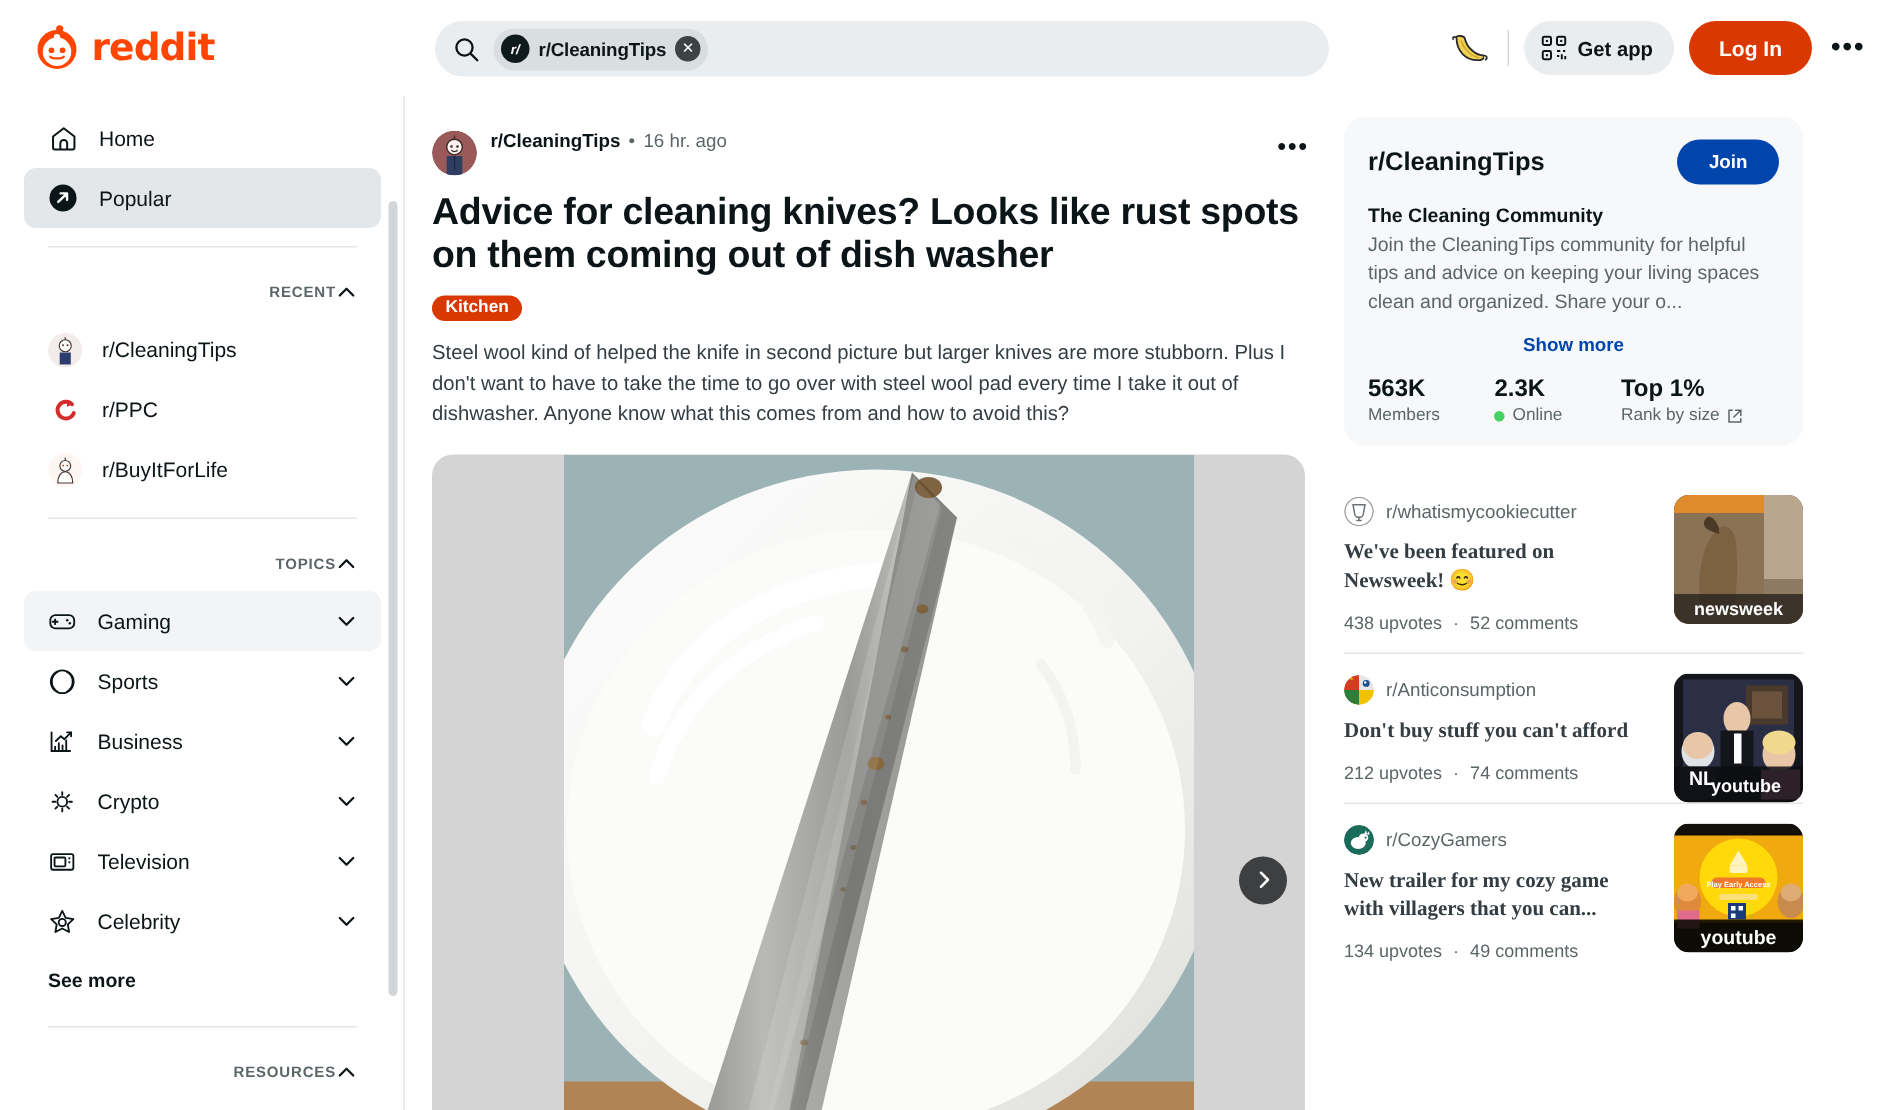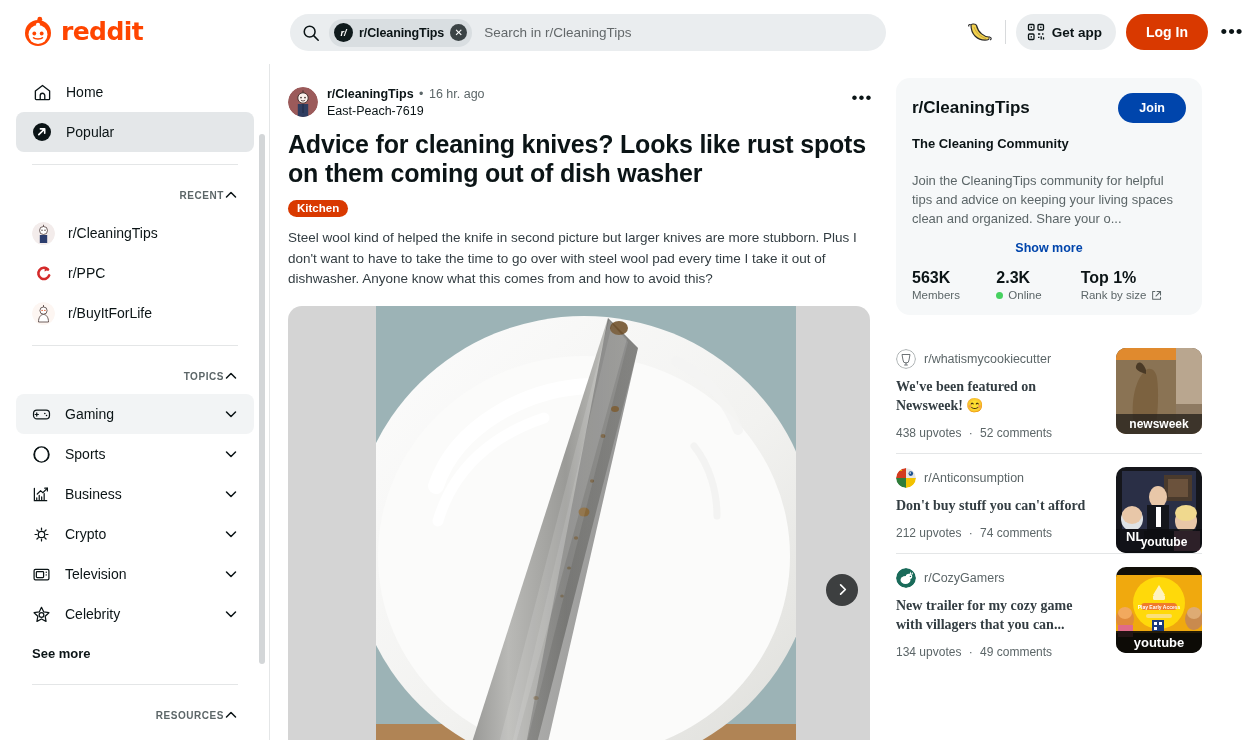--- a/index.html
+++ b/index.html
@@ -137,21 +137,21 @@
   .rail { position: absolute; left: 890px; top: 64px; width: 370px; height: 676px; overflow: hidden; padding: 14px 16px 0 6px; }
   .card { background: #f6f8f9; border-radius: 14px; padding: 15px 16px 14px; width: 306px; }
   .card-top { display: flex; align-items: center; justify-content: space-between; }
   .card-title { font-size: 17px; font-weight: 700; color: #0b1416; }
   .join-btn {
     background: #0045ac; color: #fff; font-size: 12.5px; font-weight: 700;
     border: none; border-radius: 16px; height: 30px; padding: 0 21px; cursor: pointer;
     font-family: "Liberation Sans", sans-serif;
   }
   .card-sub { font-size: 13px; font-weight: 700; color: #0b1416; margin-top: 13px; }
-  .card-desc { font-size: 13px; line-height: 19px; color: #5c6668; margin-top: 20px; }
+  .card-desc { font-size: 13px; line-height: 19px; color: #5c6668; margin-top: 2px; }
   .show-more { text-align: center; font-size: 12.5px; font-weight: 700; color: #0045ac; margin-top: 13px; cursor: pointer; }
   .stats { display: flex; margin-top: 14px; }
   .stat { flex: 1; }
   .stat.s3 { flex: 1.25; }
   .stat-v { font-size: 16px; font-weight: 700; color: #0b1416; }
   .stat-l { font-size: 11.5px; color: #5c6668; margin-top: 2px; display: flex; align-items: center; gap: 5px; }
   .dot-online { width: 7px; height: 7px; border-radius: 50%; background: #24a0ed; background: #46d160; display: inline-block; }
 
   .rec { width: 306px; padding: 14px 0 13px; border-bottom: 1px solid #e4e6e7; position: relative; }
   .rec:first-of-type { border-top: none; }
@@ -190,21 +190,20 @@
         <svg viewBox="0 0 20 20" width="18" height="18" fill="none" stroke="#0b1416" stroke-width="1.7">
           <circle cx="8.5" cy="8.5" r="6"></circle>
             <path d="M13.2 13.2 L18 18" stroke-linecap="round"></path>
         </svg>
       </span>
       <div class="search-chip">
         <span class="chip-av">r/</span>
         <span class="chip-label">r/CleaningTips</span>
         <span class="chip-x">✕</span>
       </div>
-      <input class="search-input" value="" placeholder="Search in r/CleaningTips" style="">
     </div>
 
     <div class="hdr-right">
       <span class="banana">
         <svg viewBox="0 0 30 30" width="30" height="30">
           <path d="M6 8 C6 17 12 24 22 23 C24 22.6 25 21 24 20 C19.5 20 13 15.5 11.5 8.5 C11 6.8 6.2 6.4 6 8 Z" fill="#f2d14e" stroke="#2b2b2b" stroke-width="1.2" stroke-linejoin="round"></path>
           <path d="M6 8 C4 7 3 8 4 9.5" fill="#e4e4e4" stroke="#2b2b2b" stroke-width="1.1"></path>
           <path d="M24 20 C26.5 20 27 22 25 23" fill="#e4e4e4" stroke="#2b2b2b" stroke-width="1.1"></path>
           <path d="M9 10 C11 16 16 20.5 21 21.5" stroke="#c9a93a" stroke-width="1" fill="none"></path>
         </svg>
@@ -438,21 +437,20 @@
           <path d="M15 17 v9" stroke="#1d2740" stroke-width="0.9"></path>
           <path d="M15 5.6 V3.4" stroke="#3b2a28" stroke-width="0.9"></path>
         </svg>
       </span>
       <div class="ph-text">
         <div class="ph-row1">
           <span class="ph-sub">r/CleaningTips</span>
           <span class="ph-dot">•</span>
           <span class="ph-time">16 hr. ago</span>
         </div>
-        <div class="ph-row2">East-Peach-7619</div>
       </div>
       <span class="post-dots">•••</span>
     </div>
 
     <div class="post-title">Advice for cleaning knives? Looks like rust spots on them coming out of dish washer</div>
     <div><span class="flair">Kitchen</span></div>
     <div class="post-body">Steel wool kind of helped the knife in second picture but larger knives are more stubborn. Plus I don't want to have to take the time to go over with steel wool pad every time I take it out of dishwasher. Anyone know what this comes from and how to avoid this?</div>
 
     <div class="carousel">
       <div class="c-photo">

